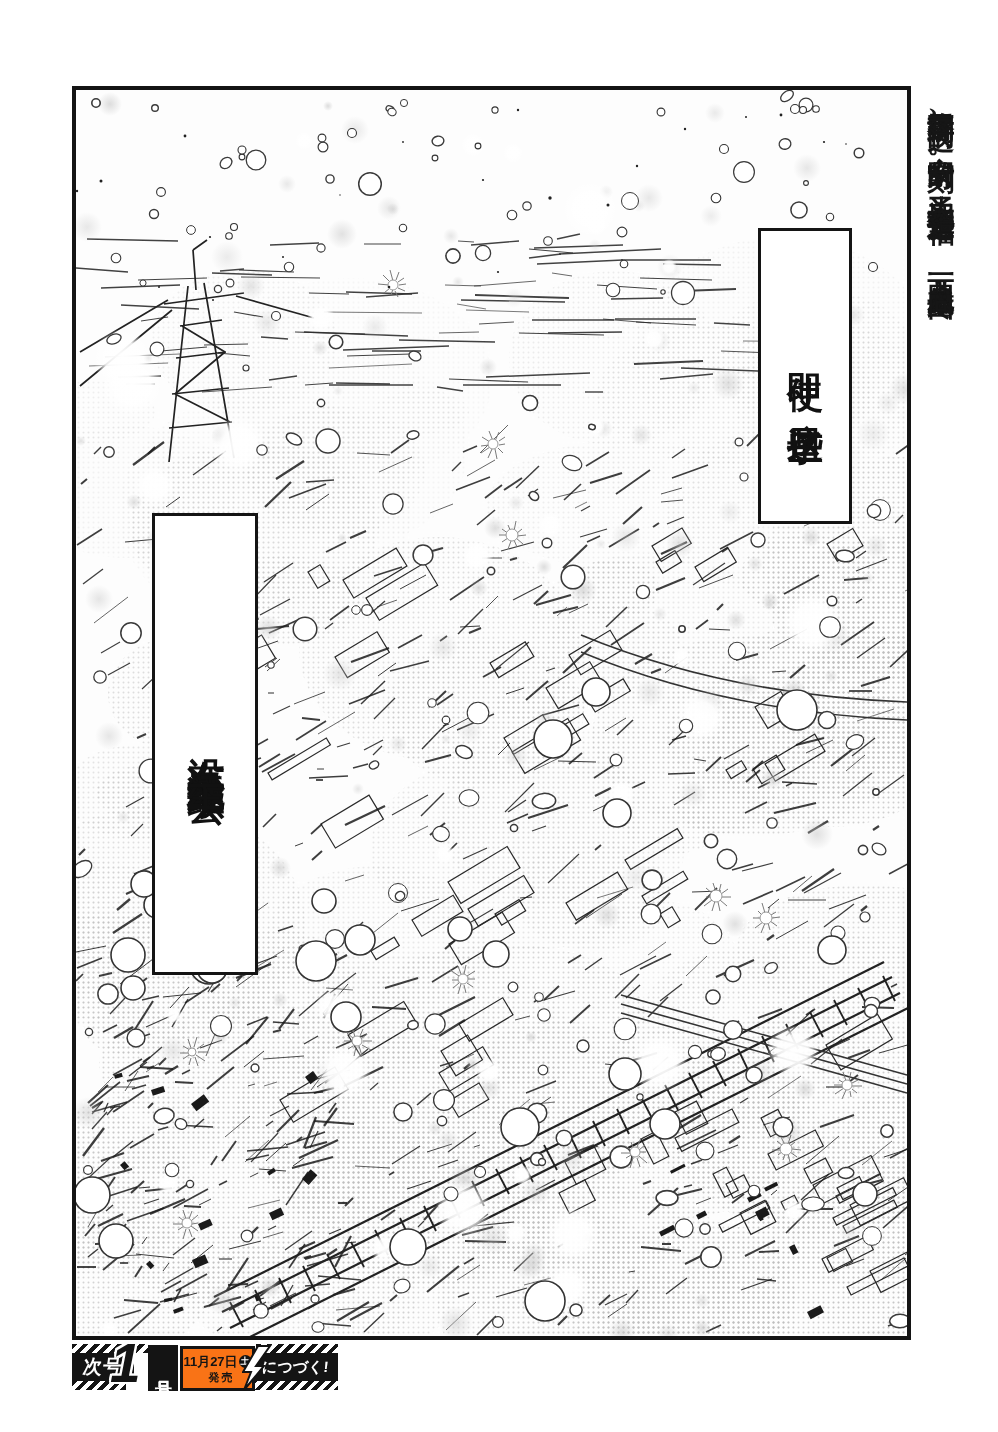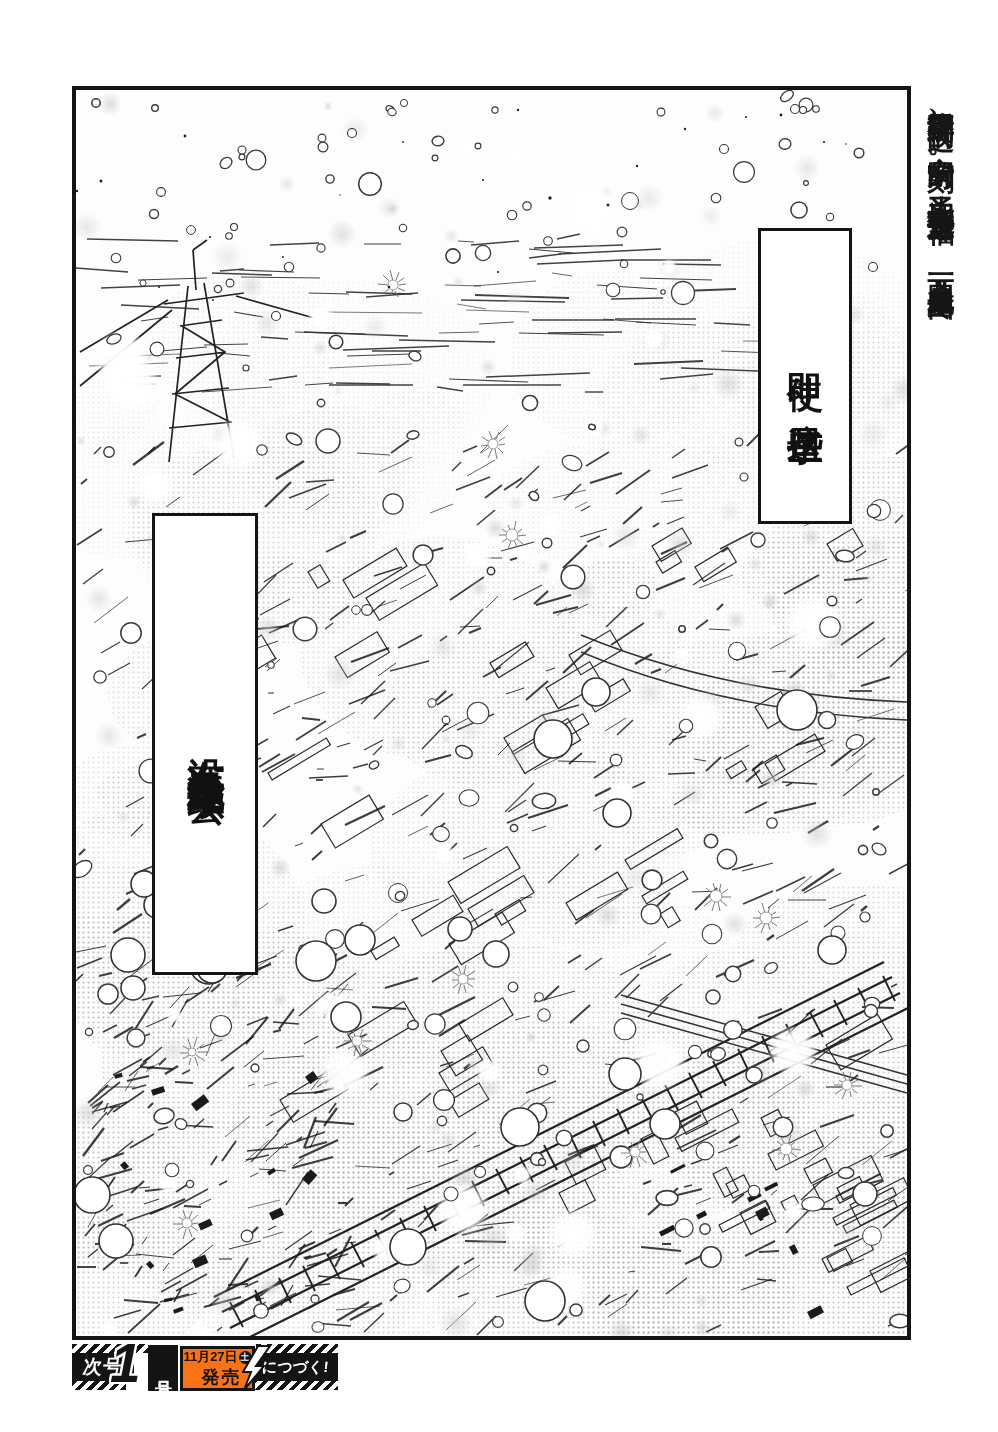--- a/index.html
+++ b/index.html
@@ -31,21 +31,21 @@
            text-shadow:-2px 0 #fff,2px 0 #fff,0 -2px #fff,0 2px #fff,-2px -2px #fff,2px 2px #fff,-2px 2px #fff,2px -2px #fff;
            z-index:2;line-height:1;}
   .month-box{position:absolute;left:148px;top:2px;width:30px;height:46px;background:#141414;color:#fff;
              display:flex;align-items:center;justify-content:center;}
   .month-box .vtext{font-size:17px;font-weight:700;line-height:30px;letter-spacing:1px;}
   .date-box{position:absolute;left:180px;top:3px;width:75px;height:45px;background:#f97316;border:3px solid #141414;
             box-sizing:border-box;display:flex;flex-direction:column;align-items:center;justify-content:center;z-index:1;}
   .date-line{font-weight:700;font-size:13px;display:flex;align-items:center;white-space:nowrap;}
   .day-badge{display:inline-block;width:13px;height:13px;border-radius:50%;background:#141414;color:#fff;
              font-size:9px;line-height:13px;text-align:center;margin-left:1px;font-weight:700;}
-  .sale{font-weight:700;font-size:18px;letter-spacing:2px;margin-top:-1px;padding-left:8px;text-align:center;}
+  .sale{font-weight:700;font-size:11px;letter-spacing:2px;margin-top:-1px;padding-left:8px;text-align:center;}
   .banner-right{position:absolute;left:252px;top:0;width:86px;height:50px;}
   .h-top2{left:4px;top:1px;width:82px;height:9px;}
   .h-bot2{left:0;top:38px;width:86px;height:9px;}
   .band-cont{left:0;top:10px;width:86px;height:28px;}
   .band-cont span{font-weight:700;font-size:15px;transform:skewX(-6deg);}
   .bolt{position:absolute;left:242px;top:1px;z-index:3;}
 </style>
 </head>
 <body>
 

